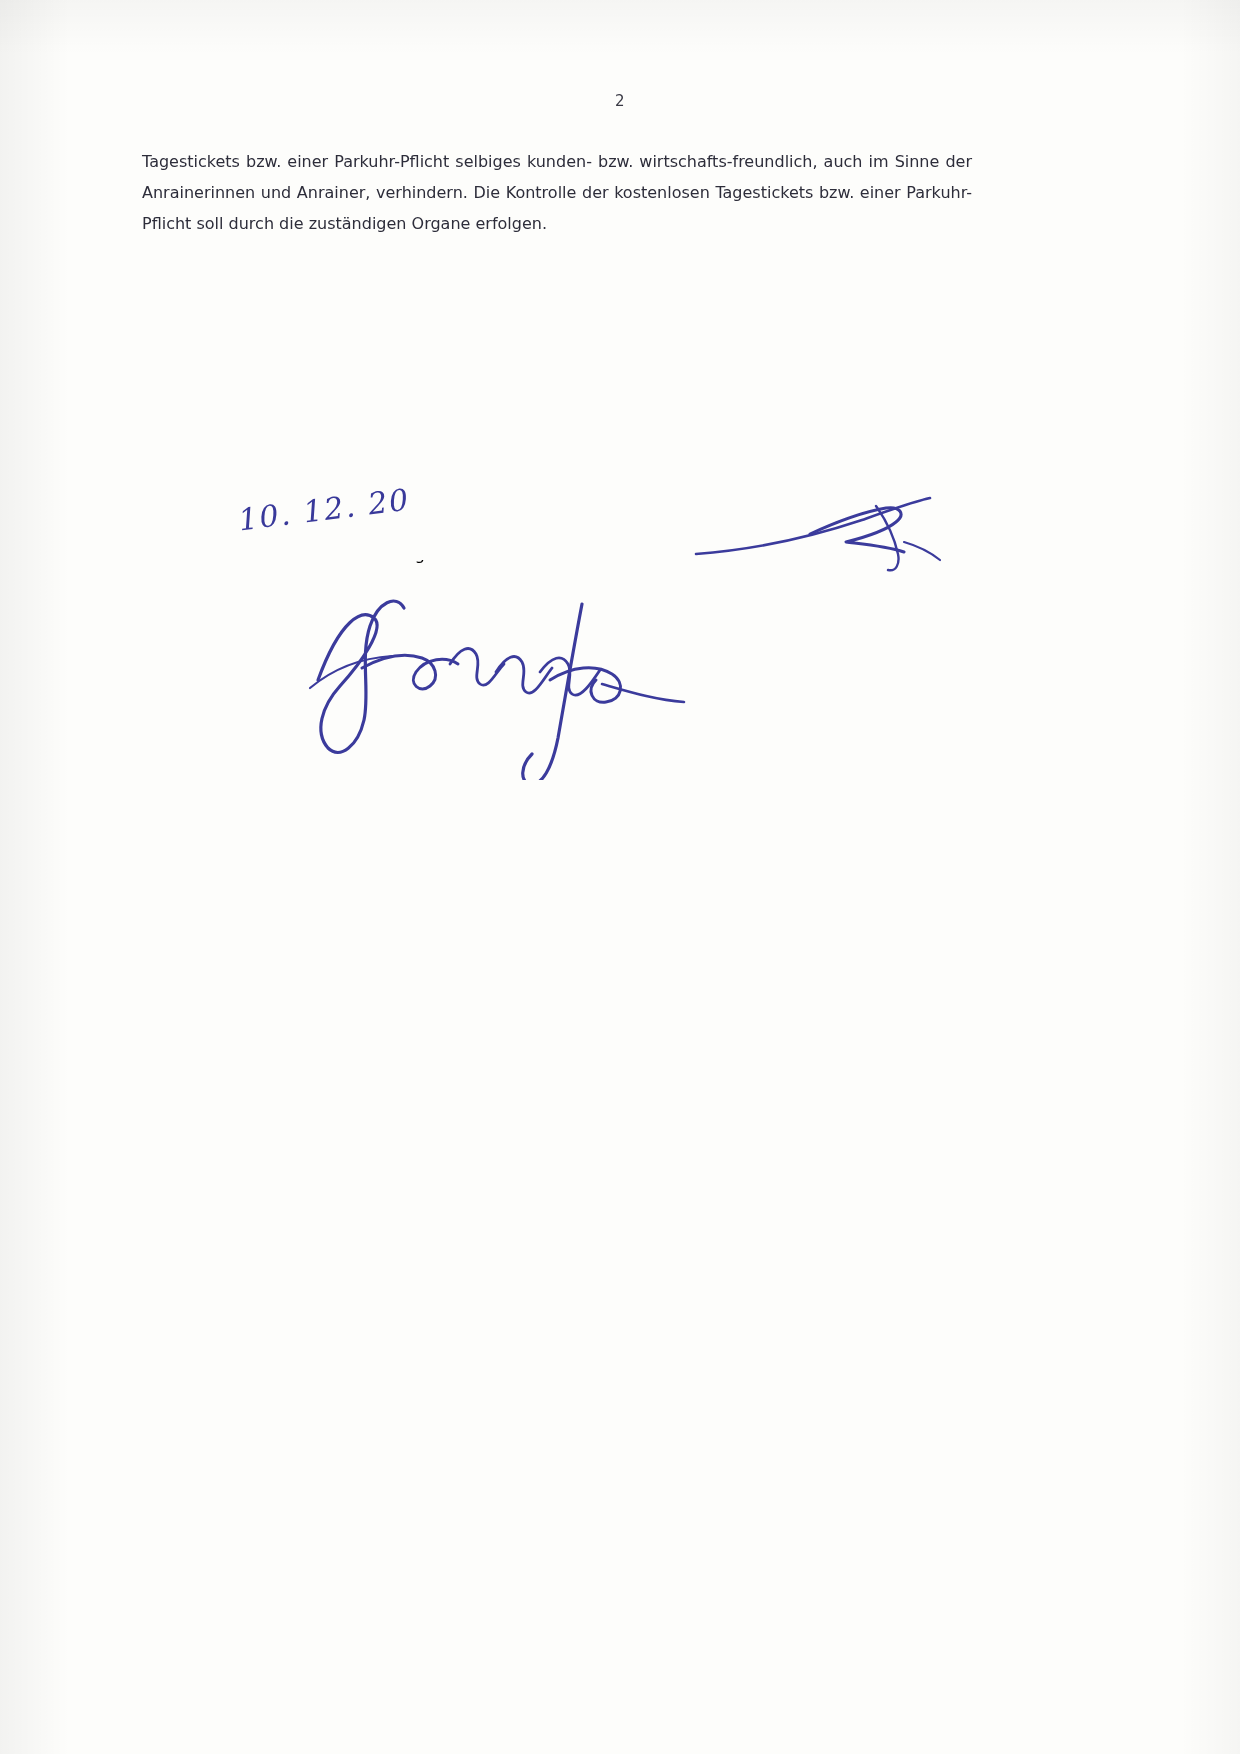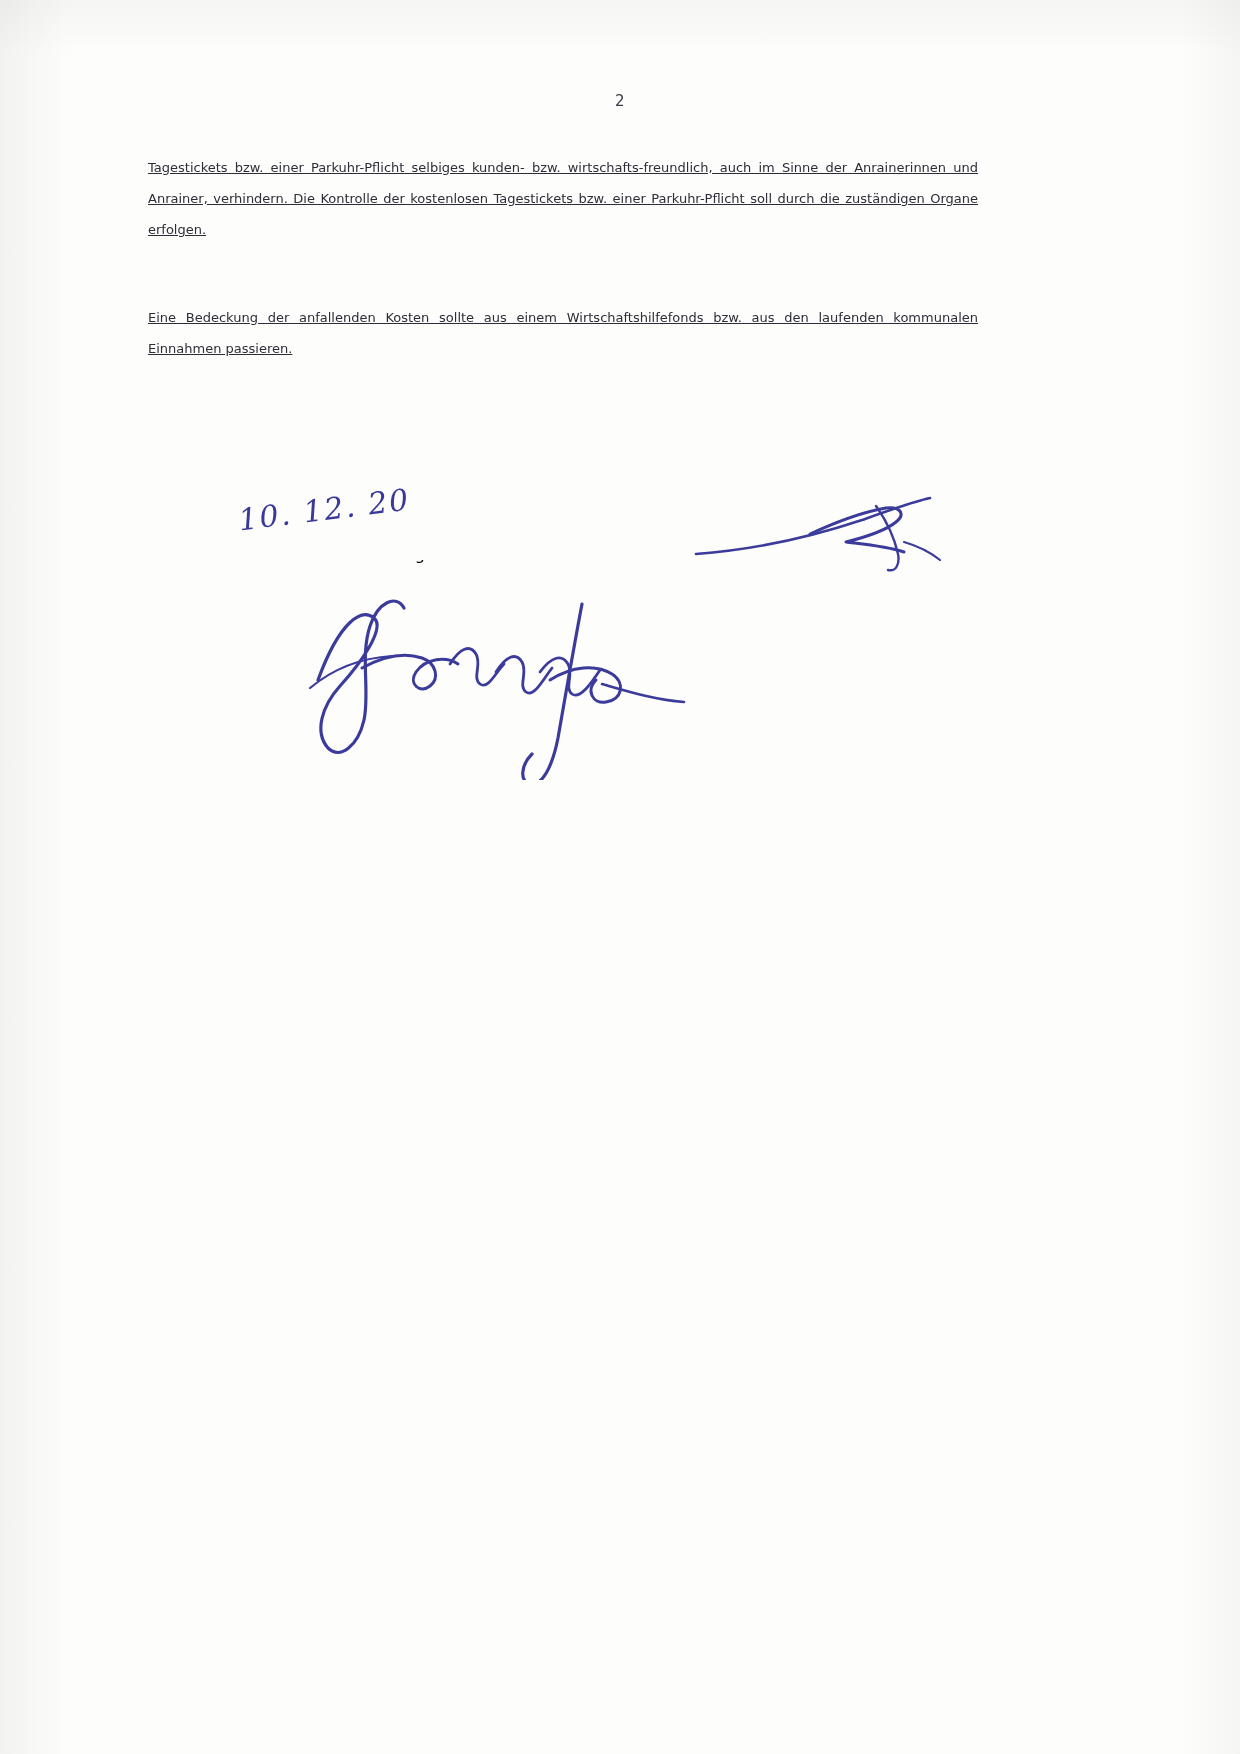--- a/index.html
+++ b/index.html
@@ -31,26 +31,25 @@
     position: absolute;
     top: 92px;
     left: 0;
     width: 1240px;
     text-align: center;
     font-size: 15px;
     color: #3a3a45;
     letter-spacing: 0.5px;
   }
   .para {
-    font-size: 13px;
+    font-size: 16px;
     line-height: 31px;
     color: #2d2d3a;
     text-align: justify;
-    margin: 12px;
-    text-decoration: underline;
+    margin: 6px;
   }
   .para-1 { position: absolute; left: 136px; top: 140px; width: 830px; }
   .para-2 { position: absolute; left: 136px; top: 290px; width: 830px; }
 
   .sig-area {
     position: absolute;
     left: 0;
     top: 470px;
     width: 1240px;
     height: 330px;
@@ -89,21 +88,20 @@
 <body>
 
 <div class="page">
 
   <div class="scan-tint"></div>
 
   <div class="page-number">2</div>
 
   <div class="para para-1">Tagestickets bzw. einer Parkuhr-Pflicht selbiges kunden- bzw. wirtschafts-freundlich, auch im Sinne der Anrainerinnen und Anrainer, verhindern. Die Kontrolle der kostenlosen Tagestickets bzw. einer Parkuhr-Pflicht soll durch die zuständigen Organe erfolgen.</div>
 
-  <div class="para para-2">Eine Bedeckung der anfallenden Kosten sollte aus einem Wirtschaftshilfefonds bzw. aus den laufenden kommunalen Einnahmen passieren.</div>
 
   <div class="sig-area">
 
     <div class="date-hand">10. 12. 20</div>
 
     <svg class="signature-svg" width="420" height="220" viewBox="0 0 420 220">
       <g fill="none" stroke="#3b3b9c" stroke-linecap="round" stroke-linejoin="round">
         <path d="M18 120 C 40 60, 62 48, 74 58 C 86 68, 60 104, 40 126 C 22 146, 14 172, 28 188 C 40 200, 58 186, 64 160 C 70 132, 60 96, 70 66 C 78 42, 96 34, 104 48" stroke-width="3.2"></path>
         <path d="M62 108 C 84 96, 104 92, 122 98 C 136 103, 140 118, 130 126 C 120 134, 108 124, 116 112 C 126 98, 146 96, 158 104" stroke-width="3"></path>
         <path d="M150 104 C 160 88, 170 84, 176 94 C 182 104, 172 118, 180 124 C 188 130, 196 112, 204 104" stroke-width="2.8"></path>

